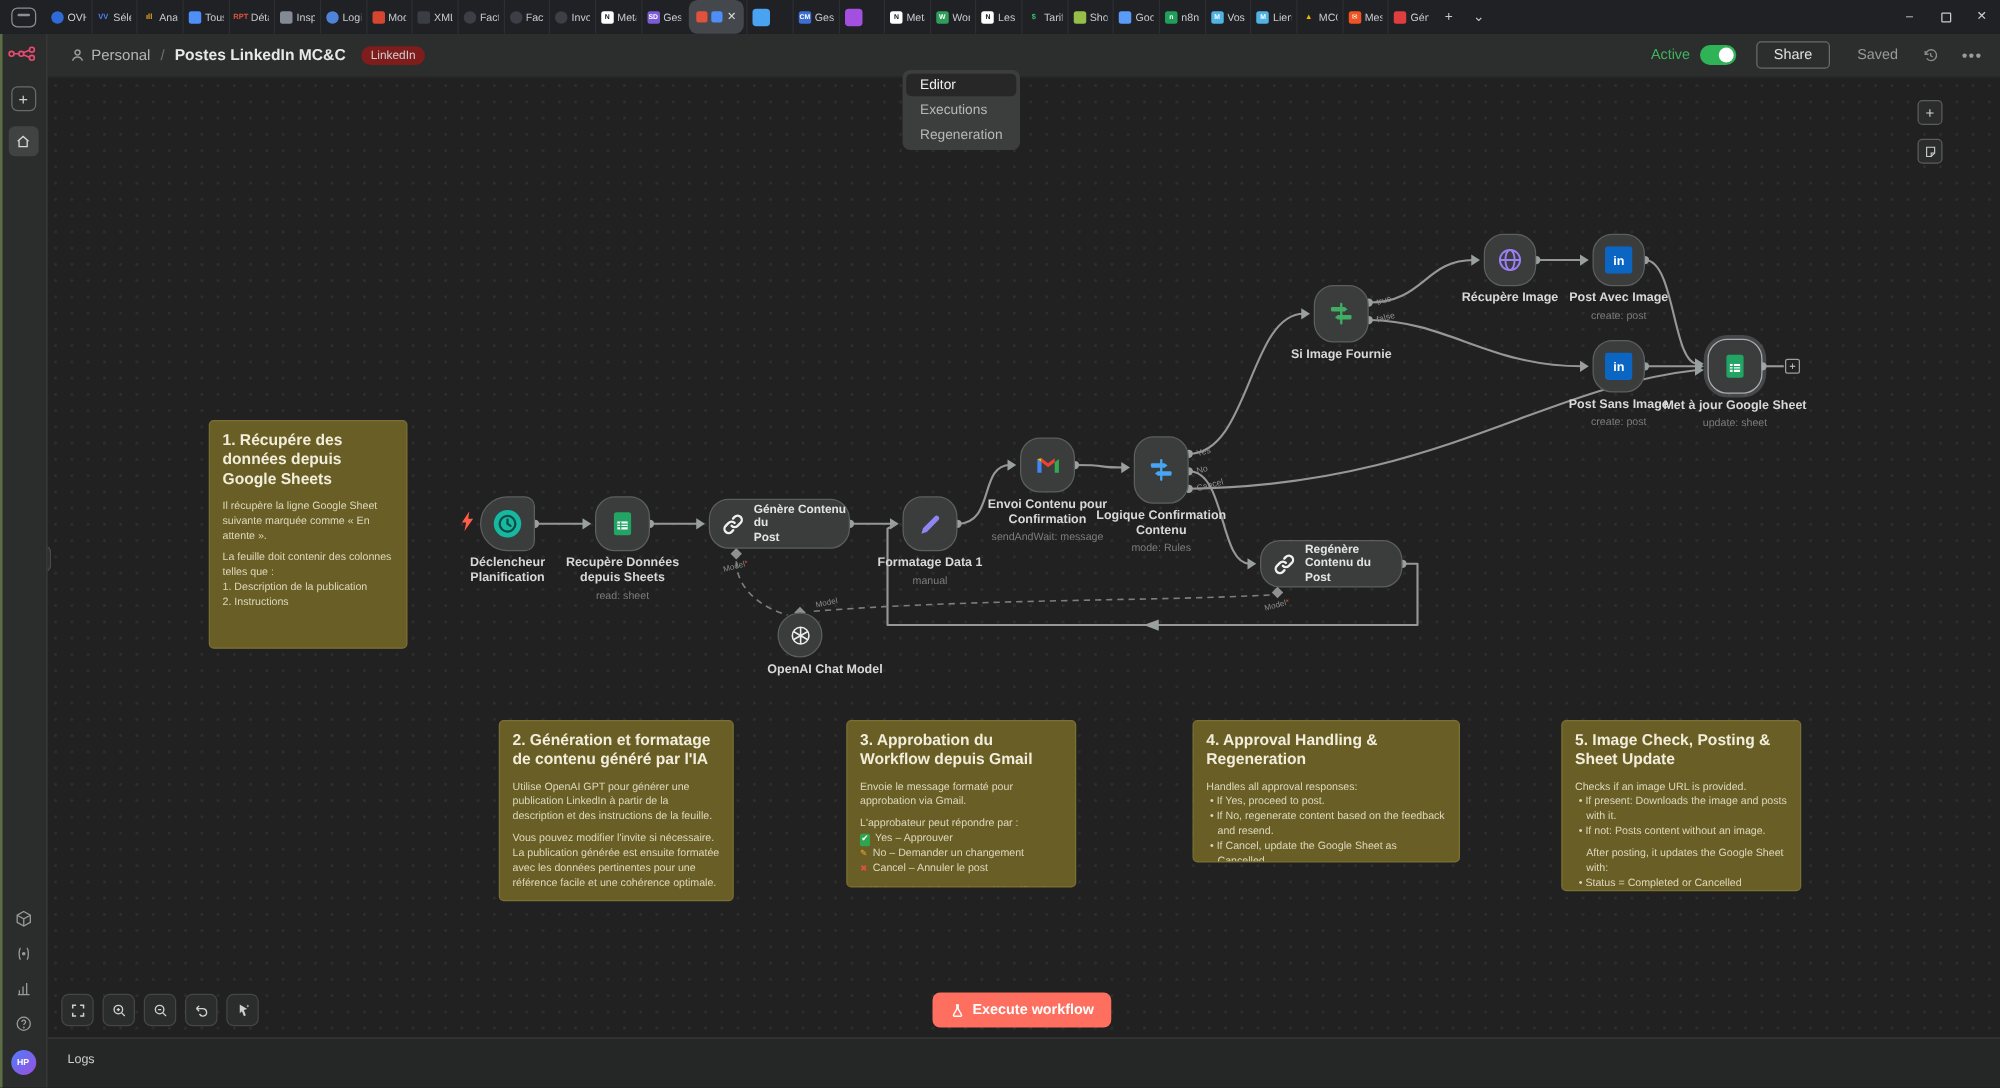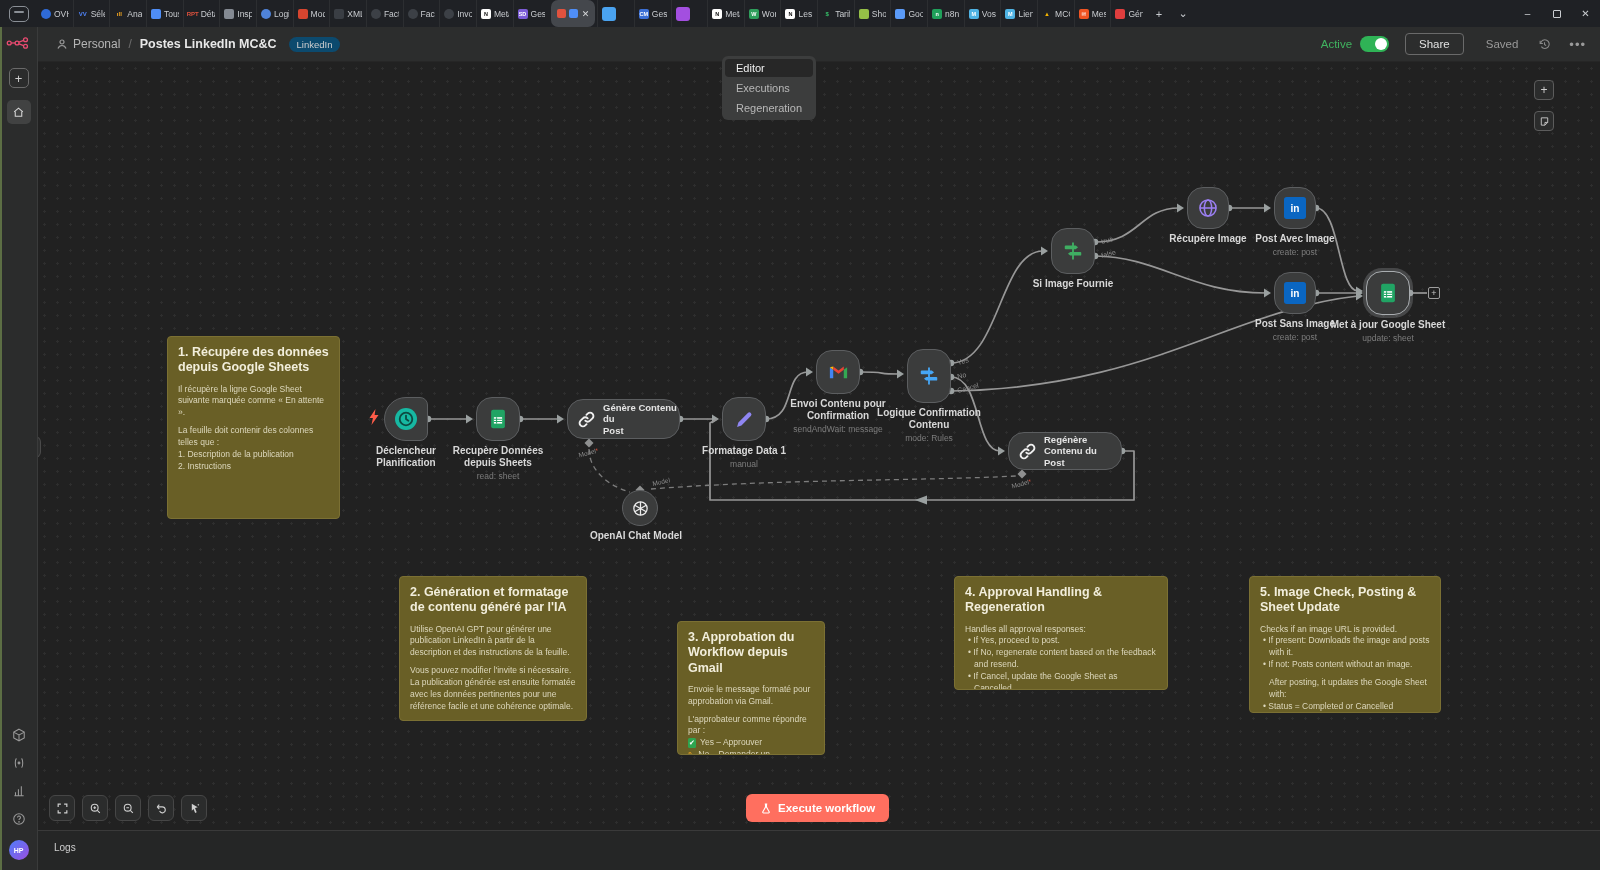--- a/index.html
+++ b/index.html
@@ -32,21 +32,21 @@
   .wbtn .sq { width:8px; height:8px; border:1px solid #c9ccd0; border-radius:1px; }
 
   
   #appheader { position:absolute; left:38px; top:27px; right:0; height:35px; background:#2c2d2d;
     display:flex; align-items:center; padding:0 14px 0 18px; z-index:20; border-bottom:1px solid #262626;}
   #logo { position:absolute; left:-32px; top:8px; }
   .bc-user { color:#9a9a9a; margin-right:5px; display:flex; }
   .bc { color:#b5b5b5; font-size:12px; }
   .bc-sep { color:#6f6f6f; margin:0 8px; font-size:12px; }
   .wf-title { color:#e8e8e8; font-size:12.5px; font-weight:bold; }
-  .tag { background:#0c4a6e; color:#cfcfcf; font-size:9.5px; padding:2px 8px; border-radius:9px; margin-left:12px; }
+  .tag { background:#7f1d1d; color:#cfcfcf; font-size:9.5px; padding:2px 8px; border-radius:9px; margin-left:12px; }
   .hspacer { flex:1; }
   .active-label { color:#40b35f; font-size:11.5px; margin-right:8px; }
   .toggle { width:29px; height:16px; border-radius:8px; background:#2fb356; position:relative; margin-right:16px; cursor:pointer;}
   .toggle .knob { position:absolute; right:2px; top:2px; width:12px; height:12px; border-radius:50%; background:#fff; }
   .share { background:transparent; border:1px solid #6a6a6a; color:#e0e0e0; font-size:11.5px;
     border-radius:4px; padding:4px 13px; margin-right:22px; font-family:inherit; cursor:pointer;}
   .saved { color:#9a9a9a; font-size:11.5px; margin-right:20px; }
   .hist { color:#8a8a8a; margin-right:18px; display:flex; }
   .more { color:#9a9a9a; font-size:13px; letter-spacing:1px; }
 
@@ -334,37 +334,37 @@
 </div>
 
 <div id="viewtabs">
     <span class="vtab on">Editor</span>
     <span class="vtab">Executions</span>
     <span class="vtab">Regeneration</span>
   </div>
 
 <div id="canvas">
     <div id="world">
-      <div class="sticky" style="left: 129px; top: 274px; width: 173px; height: 183px;">
+      <div class="sticky" style="left: 129px; top: 274px; width: 159px; height: 183px;">
         <h3>1. Récupére des données depuis Google Sheets</h3>
         <div class="ln p">Il récupère la ligne Google Sheet suivante marquée comme « En attente ».</div>
         <div class="ln p">La feuille doit contenir des colonnes telles que :</div>
         <div class="ln n">1. Description de la publication</div>
         <div class="ln n">2. Instructions</div>
       </div>
       <div class="sticky" style="left: 361px; top: 514px; width: 188px; height: 145px;">
         <h3>2. Génération et formatage de contenu généré par l'IA</h3>
         <div class="ln p">Utilise OpenAI GPT pour générer une publication LinkedIn à partir de la description et des instructions de la feuille.</div>
         <div class="ln p">Vous pouvez modifier l'invite si nécessaire.</div>
         <div class="ln c">La publication générée est ensuite formatée avec les données pertinentes pour une référence facile et une cohérence optimale.</div>
       </div>
-      <div class="sticky" style="left: 639px; top: 514px; width: 148px; height: 134px; margin-top: 45px;">
+      <div class="sticky" style="left: 639px; top: 514px; width: 184px; height: 134px;">
         <h3>3. Approbation du Workflow depuis Gmail</h3>
         <div class="ln p">Envoie le message formaté pour approbation via Gmail.</div>
-        <div class="ln p">L'approbateur comme répondre par :</div>
+        <div class="ln p">L'approbateur peut répondre par :</div>
         <div class="ln e"><span class="ic ic-check">✔</span> Yes – Approuver</div>
         <div class="ln e"><span class="ic ic-pencil">✎</span> No – Demander un changement</div>
         <div class="ln e"><span class="ic ic-cross">✖</span> Cancel – Annuler le post</div>
         <div class="ln p">Définissez les informations d'identification Gmail et l'adresse e-mail du destinataire dans le nœud.</div>
       </div>
       <div class="sticky" style="left: 916px; top: 514px; width: 214px; height: 114px;">
         <h3>4. Approval Handling &amp; Regeneration</h3>
         <div class="ln p">Handles all approval responses:</div>
         <div class="ln b">•  If Yes, proceed to post.</div>
         <div class="ln b">•  If No, regenerate content based on the feedback and resend.</div>
@@ -481,21 +481,21 @@
 Post</div>
       </div>
       <div class="node circle" style="left: 584px; top: 428px; width: 36px; height: 36px;">
         <span class="nico">
           <svg width="19" height="19" viewBox="0 0 24 24" fill="none" stroke="#ececec" stroke-width="1.6">
             <circle cx="12" cy="12" r="8.4"></circle>
             <path d="M12 3.6v16.8M4.7 7.8l14.6 8.4M4.7 16.2l14.6-8.4"></path>
           </svg>
         </span>
       </div>
-      <div class="nlabel" style="left: 528px; top: 468px; text-align: center;">
+      <div class="nlabel" style="left: 552px; top: 468px; text-align: center;">
         <div class="t">OpenAI Chat Model</div>
       </div>
       <div class="node square" style="left: 684px; top: 335px; width: 44px; height: 44px;">
         <span class="nico">
           <svg width="21" height="21" viewBox="0 0 24 24">
             <path d="M3.5 20.5 5 15.5 15.8 4.7a2.4 2.4 0 0 1 3.4 3.4L8.5 18.9 3.5 20.5z" fill="#8f86f2"></path>
           </svg>
         </span>
       </div>
       <div class="nlabel" style="left: 636px; top: 383px;">

